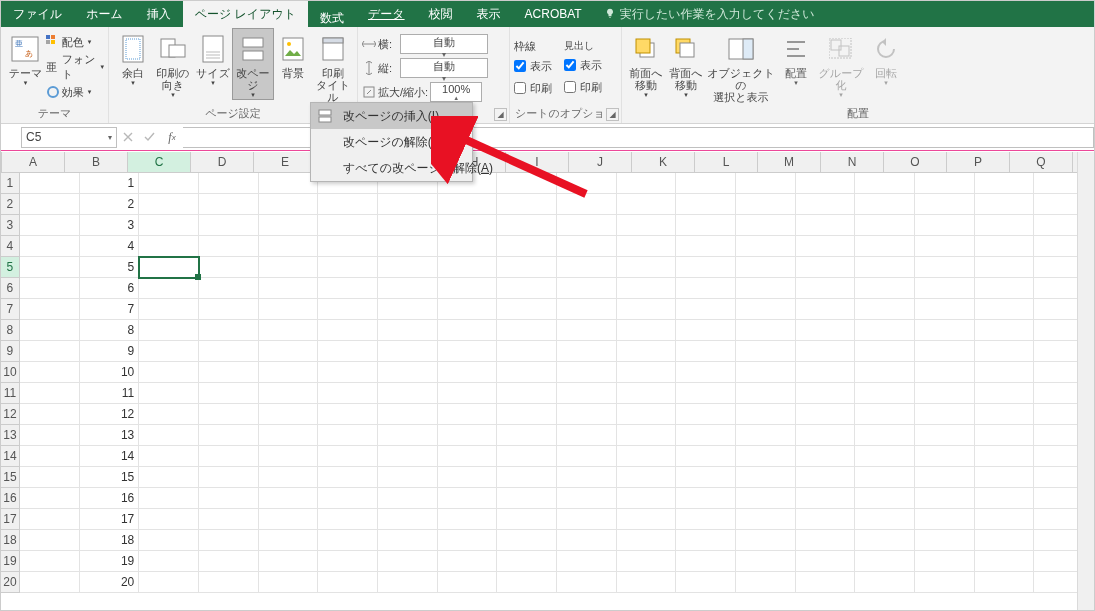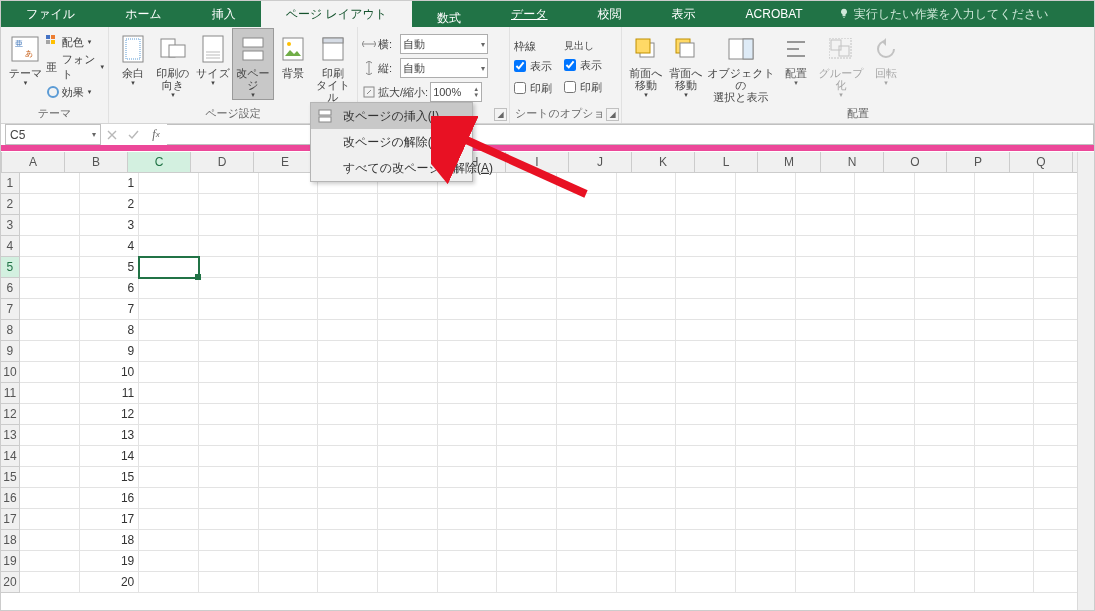--- a/index.html
+++ b/index.html
@@ -1,52 +1,52 @@
 <!DOCTYPE html>
 <html><head>
 <meta charset="utf-8">
 <style>
 * { margin:0; padding:0; box-sizing:border-box; font-family:"Yu Gothic UI","Meiryo",sans-serif; }
 body { background:#fff; overflow:hidden; font-size:12px; color:#333; }
 #app { width:1095px; height:611px; position:relative; background:#fff; border:1px solid #ccc; }
 
 
 .tabstrip { height:26px; background:#217346; display:flex; align-items:stretch; color:#fff; }
-.tab { padding:0 25px; display:flex; align-items:center; font-size:12px; cursor:pointer; }
+.tab { padding:0 12px; display:flex; align-items:center; font-size:12px; cursor:pointer; }
 .tab.active { background:#f3f3f3; color:#14532d; }
 .tell-me { display:flex; align-items:center; color:#cfe8d9; padding-left:10px; gap:4px; }
 .tell-me svg { width:12px; height:12px; }
 
 
 .ribbon { height:97px; background:#f3f3f3; border-bottom:1px solid #d4d4d4; display:flex; position:relative; }
 .group { border-right:1px solid #e1e1e1; padding:2px 4px 0 4px; display:flex; flex-direction:column; justify-content:space-between; position:relative; }
 .group-body { display:flex; align-items:flex-start; }
 .group-label { text-align:center; font-size:11px; color:#666; padding-bottom:2px; }
 .bigbtn { display:flex; flex-direction:column; align-items:center; width:42px; padding-top:4px; cursor:pointer; font-size:11px; color:#444; text-align:center; line-height:1.1; }
 .bigbtn .icon-box { width:32px; height:32px; display:flex; align-items:center; justify-content:center; margin-bottom:2px; }
 .bigbtn.narrow { width:40px; }
 .bigbtn.active { background:#c8c8c8; outline:1px solid #9a9a9a; }
 .smallrow { display:flex; align-items:center; height:22px; font-size:11px; color:#444; gap:2px; }
 .smallrow .chip { width:14px; height:14px; display:inline-flex; align-items:center; justify-content:center; }
-.combo { height:20px; width:88px; border:1px solid #adadad; background:#fff; font-size:11px; display:flex; align-items:center; padding:0 2px; justify-content:space-between; }
+.combo { height:20px; width:88px; border:1px solid #adadad; background:#fff; font-size:11px; display:flex; align-items:center; padding:0 2px; justify-content:space-between;flex-direction:column; }
 .combo .arr { font-size:8px; color:#666; }
 .check { display:flex; align-items:center; gap:4px; font-size:11px; color:#444; height:20px; }
 .check input { width:12px; height:12px; }
 .vstack { display:flex; flex-direction:column; gap:3px; padding-top:6px; }
 .dialog-launcher { position:absolute; right:2px; bottom:2px; width:13px; height:13px; border:1px solid #c0c0c0; display:flex; align-items:center; justify-content:center; font-size:8px; color:#666; background:#f3f3f3; }
 
 
 .dropdown { position:absolute; background:#f0f0f0; border:1px solid #b5b5b5; box-shadow:2px 2px 4px rgba(0,0,0,.2); z-index:20; }
 .dropdown .item { display:flex; align-items:center; height:26px; padding:0 18px 0 32px; font-size:12px; color:#333; min-width:160px; white-space:nowrap; position:relative; }
 .dropdown .item.hilite { background:#c8c8c8; }
 .dropdown .item .hotkey { text-decoration:underline; }
 .dropdown .item .it-icon { position:absolute; left:6px; width:16px; height:16px; display:flex; align-items:center; justify-content:center; }
 
 
-.barrow { height:27px; border-bottom:6px solid #ec4899; display:flex; align-items:flex-start; padding-left:4px; background:#fff; }
+.barrow { height:27px; border-bottom:1px solid #ec4899; display:flex; align-items:center; padding-left:20px; background:#fff; }
 .namebox { width:96px; height:21px; border:1px solid #c0c0c0; display:flex; align-items:center; padding:0 4px; font-size:12px; color:#444; justify-content:space-between; }
 .namebox .arr { font-size:8px; color:#666; }
 .fb-btn { width:22px; height:21px; display:flex; align-items:center; justify-content:center; color:#a8a8a8; cursor:pointer; }
 .fb-btn.fx { color:#666; font-style:italic; font-family:"Times New Roman",serif; }
 .formula-input { flex:1; height:21px; border:1px solid #c0c0c0; border-left:none; padding:0 4px; font-size:12px; }
 
 
 .grid-wrap { position:absolute; top:151px; left:0; right:0; bottom:0; overflow:hidden; }
 .colhdrs { display:flex; height:21px; background:#f0f0f0; border-bottom:1px solid #ccc; }
 .corner { width:20px; border-right:1px solid #ccc; background:#f0f0f0; }

